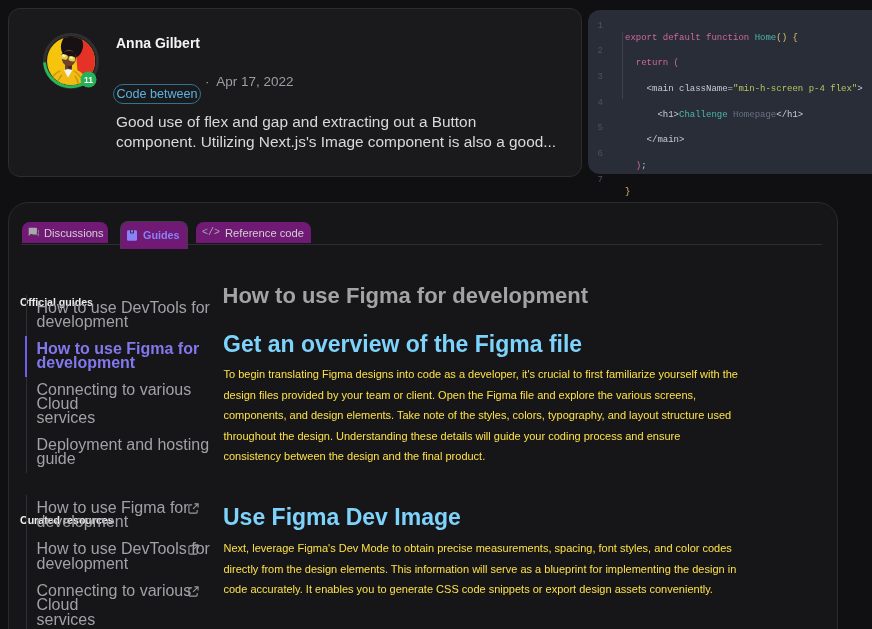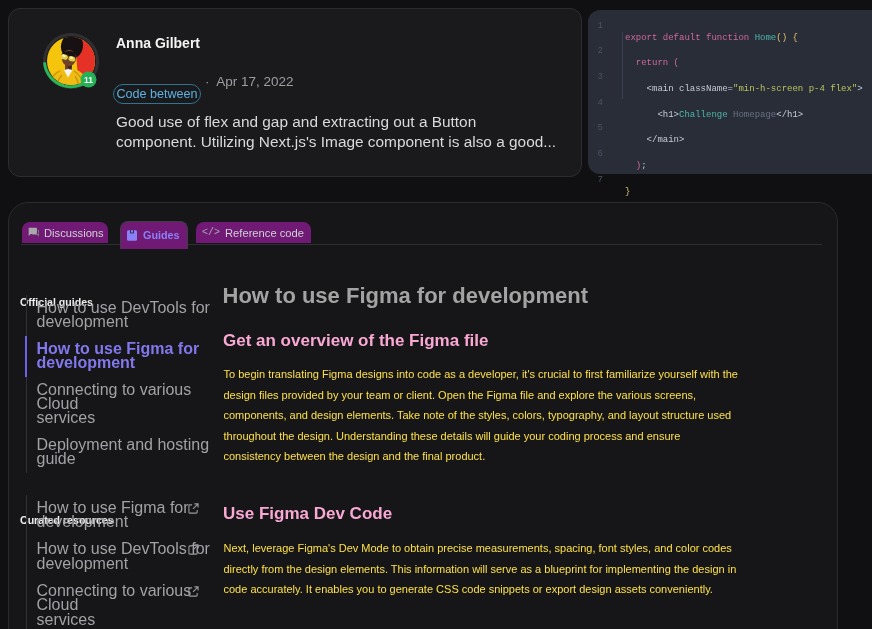--- a/index.html
+++ b/index.html
@@ -46,21 +46,21 @@
   .sb-list { left:17px; width:186px; border-left:1px solid #303034; }
   .sb-item { padding:6.15px 0 6.15px 9.5px; font-size:16px; line-height:14.3px; color:#a1a1a6;
     position:relative; }
   .sb-item.active { color:#8278ee; font-weight:bold; margin-left:-2px;
     border-left:2px solid #6d60e8; }
   .ext { position:absolute; right:13px; top:8px; }
   .sb-cur .sb-item { padding:6.3px 0 6.3px 9.5px; line-height:14.5px; }
 
   
   .h1 { left:213.5px; top:64px; font-size:22px; font-weight:bold; color:#a3a3a3;margin-top:16px; }
-  .h2 { font-size:17px; font-weight:bold; color:#f9a8d4; left:214px; }
+  .h2 { font-size:23px; font-weight:bold; color:#7dd3fc; left:214px; }
   .para { left:214.5px; font-size:11px; line-height:20.6px; color:#fde047; white-space:nowrap; }
 </style>
 </head>
 <body>
 
 <div class="abs card">
   <svg class="abs" style="left:30px; top:20px;" width="64" height="64" viewBox="0 0 64 64">
     <circle cx="32" cy="32" r="26.5" fill="none" stroke="#303033" stroke-width="3"></circle>
     <path d="M 5.52 33.4 A 26.5 26.5 0 0 0 53.7 46.4" fill="none" stroke="#27b65a" stroke-width="3"></path>
     <clipPath id="av">
@@ -150,15 +150,15 @@
       <svg class="ext" width="11" height="11" viewBox="0 0 12 12" fill="none" stroke="#9a9aa0" stroke-width="1.2">
           <path d="M10 7.5 V10 a1 1 0 0 1 -1 1 H2 a1 1 0 0 1 -1 -1 V3 a1 1 0 0 1 1 -1 h2.5"></path>
           <path d="M7 1 h4 v4 M11 1 L5.5 6.5"></path>
         </svg>
     </div>
   </div>
 
   <div class="abs h1">How to use Figma for development</div>
   <div class="abs h2" style="top:128px;">Get an overview of the Figma file</div>
   <div class="abs para" style="top:161px;">To begin translating Figma designs into code as a developer, it's crucial to first familiarize yourself with the<br>design files provided by your team or client. Open the Figma file and explore the various screens,<br>components, and design elements. Take note of the styles, colors, typography, and layout structure used<br>throughout the design. Understanding these details will guide your coding process and ensure<br>consistency between the design and the final product.</div>
-  <div class="abs h2" style="top:301px;">Use Figma Dev Code</div>
+  <div class="abs h2" style="top:301px;">Use Figma Dev Image</div>
   <div class="abs para" style="top:335px;">Next, leverage Figma's Dev Mode to obtain precise measurements, spacing, font styles, and color codes<br>directly from the design elements. This information will serve as a blueprint for implementing the design in<br>code accurately. It enables you to generate CSS code snippets or export design assets conveniently.</div>
 </div>
 
 </body></html>

